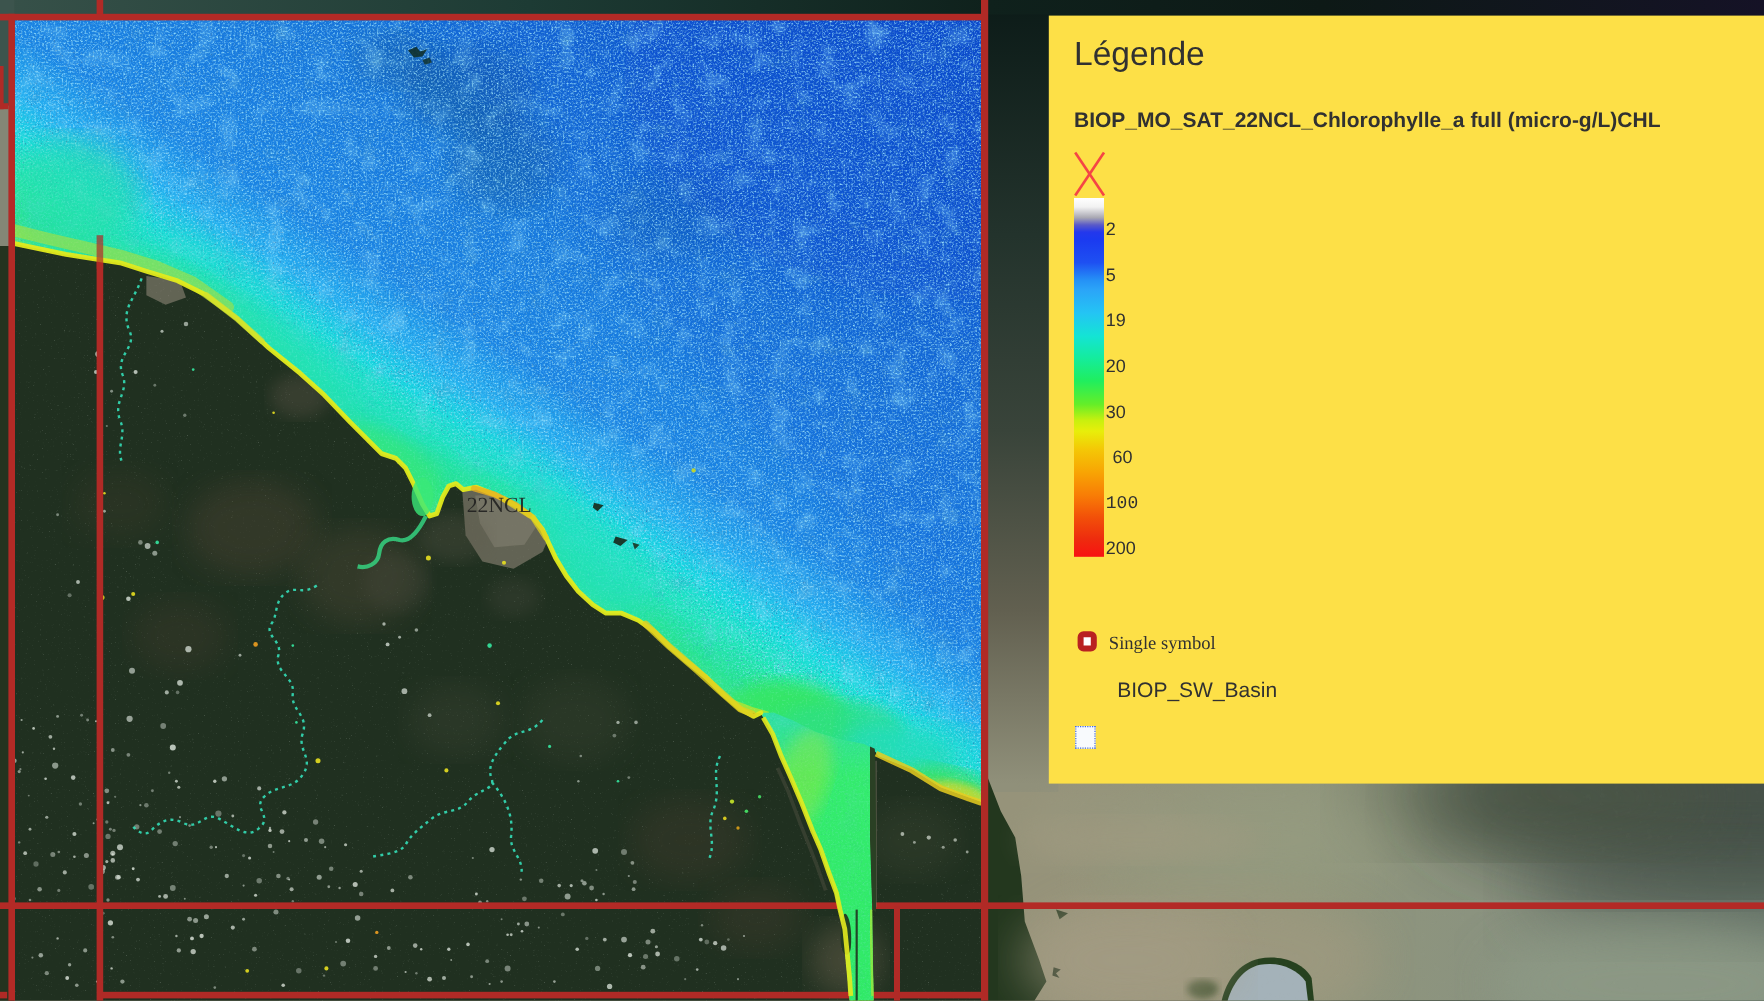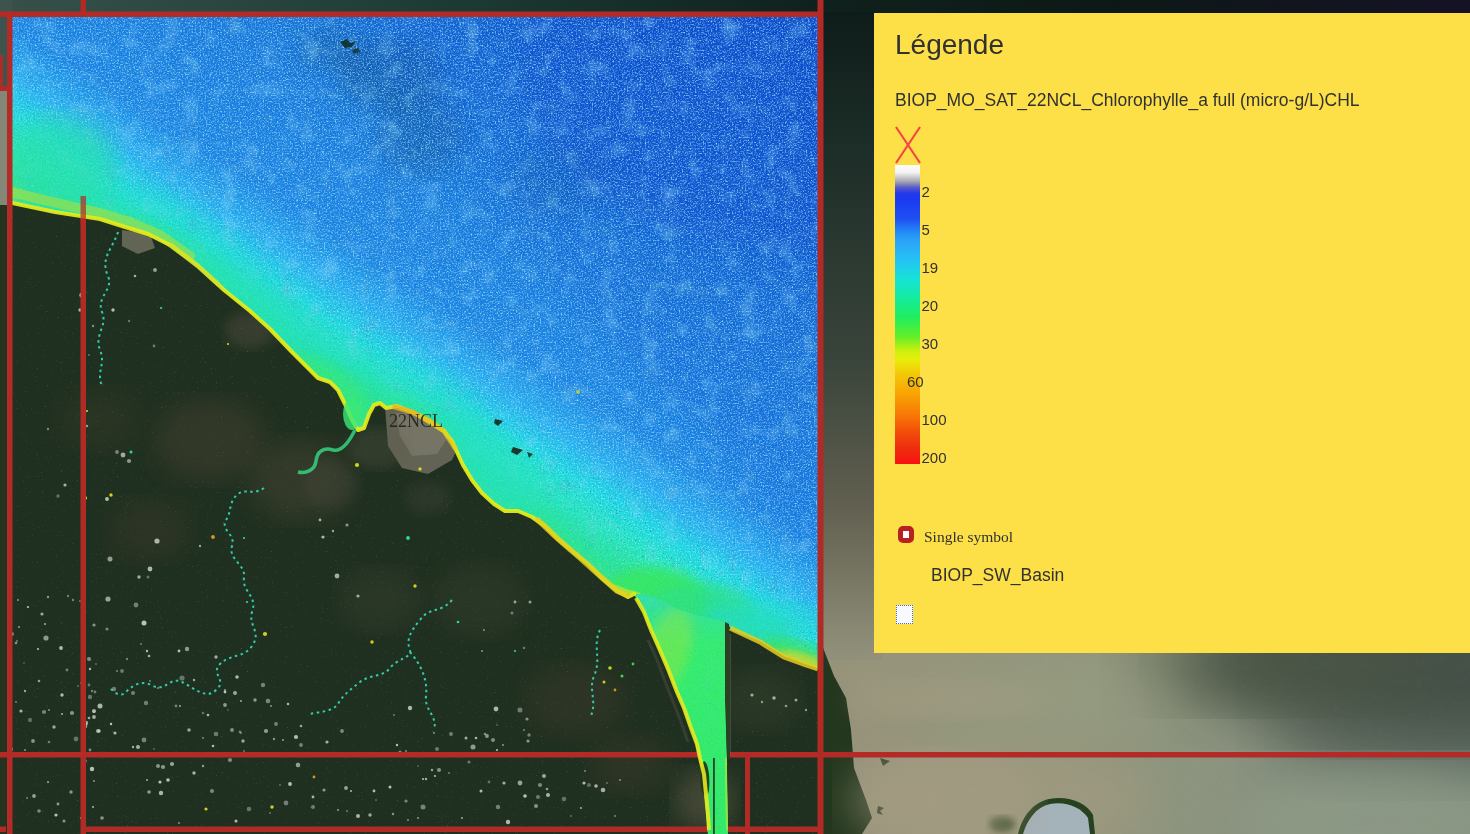--- a/index.html
+++ b/index.html
@@ -553,37 +553,37 @@
 </g>
 <rect x="80.5" y="196" width="5.5" height="28" fill="#b02a26" opacity="0.7"></rect>
 
 <rect x="0" y="11.5" width="822" height="5.5" fill="#b32a26"></rect>
 <rect x="7" y="11.5" width="5.5" height="822.5" fill="#b32a26"></rect>
 <rect x="817.5" y="0" width="6" height="834" fill="#b02a26"></rect>
 <text x="389" y="427" font-family="Liberation Serif,serif" font-size="18" fill="#1e1e1e" opacity="0.88">22NCL</text>
 </svg>
 <div id="legend">
   <div class="lt" style="left:21px;top:16px;font-size:28px;">Légende</div>
-  <div class="lt" style="left:21px;top:77px;font-size:17.5px;">BIOP_MO_SAT_22NCL_Chlorophylle_a full (micro-g/L)CHL</div>
+  <div class="lt" style="left:21px;top:77px;font-size:17.5px;font-weight:bold;">BIOP_MO_SAT_22NCL_Chlorophylle_a full (micro-g/L)CHL</div>
   <svg style="position:absolute;left:20px;top:112px" width="28" height="40">
     <line x1="2" y1="2" x2="26" y2="38" stroke="#f54545" stroke-width="2.2"></line>
     <line x1="26" y1="2" x2="2" y2="38" stroke="#f54545" stroke-width="2.2"></line>
   </svg>
   <div style="position:absolute;left:20.5px;top:151.5px;width:25.5px;height:299px;background:linear-gradient(to bottom,
     #ffffff 0%, #f2f2f2 2.5%, #a8a7b2 5.5%, #5a5ac8 7.5%, #2438ec 9.5%,
     #1b3af0 11.5%, #1e50f2 18%, #2592f6 23%, #2ba4f8 25.5%, #24c4f4 32%,
     #14e4d4 38.5%, #14ec9e 44.5%, #20ee5e 51%, #64ee28 57.5%, #c8f00e 62%,
     #e8ee0a 65%, #f4c806 70%, #f8a404 76.5%, #f87c06 83%, #f25009 89%,
     #ee2c0e 95%, #f81212 100%);"></div>
   <div class="lt" style="left:47.5px;top:169.5px;font-size:15px;">2</div>
   <div class="lt" style="left:47.5px;top:207.5px;font-size:15px;">5</div>
   <div class="lt" style="left:47.5px;top:245.5px;font-size:15px;">19</div>
   <div class="lt" style="left:47.5px;top:283.5px;font-size:15px;">20</div>
   <div class="lt" style="left:47.5px;top:321.5px;font-size:15px;">30</div>
-  <div class="lt" style="left:33px;top:359.5px;font-size:15px;">60</div>
-  <div class="lt" style="left:47.5px;top:397.5px;font-size:15px;">100</div>
+  <div class="lt" style="left:53px;top:359.5px;font-size:15px;">60</div>
+  <div class="lt" style="left:47.5px;top:397.5px;font-size:15px;font-family:Liberation Mono, monospace;">100</div>
   <div class="lt" style="left:47.5px;top:435.5px;font-size:15px;">200</div>
   <div style="position:absolute;left:23.5px;top:512.5px;width:6px;height:7px;background:#fff;border:5.5px solid #b92121;border-radius:5px;"></div>
   <div class="lt" style="left:50px;top:515px;font-size:15.5px;font-family:Liberation Serif, serif;">Single symbol</div>
   <div class="lt" style="left:21px;top:552px;font-size:17.5px;margin-left:36px;">BIOP_SW_Basin</div>
   <div style="position:absolute;left:22px;top:592px;width:15px;height:17px;background:#f8fafd;border:1.5px dotted #4169e1;"></div>
 </div>
 </div>
 
 </body></html>

